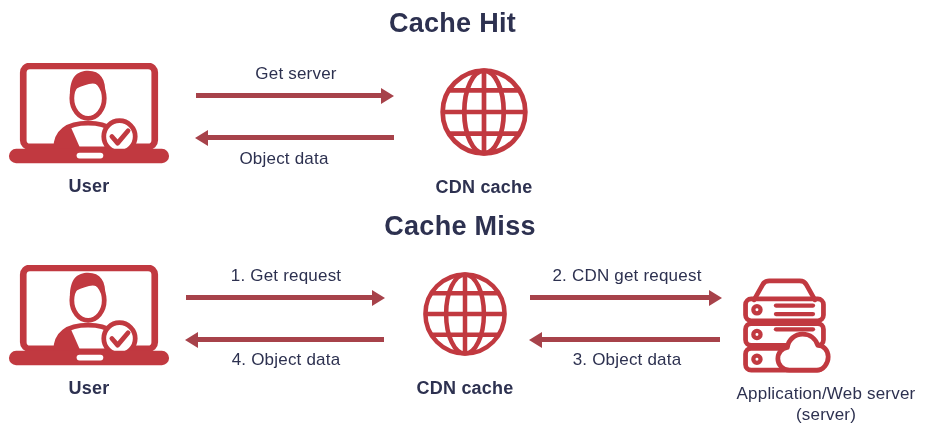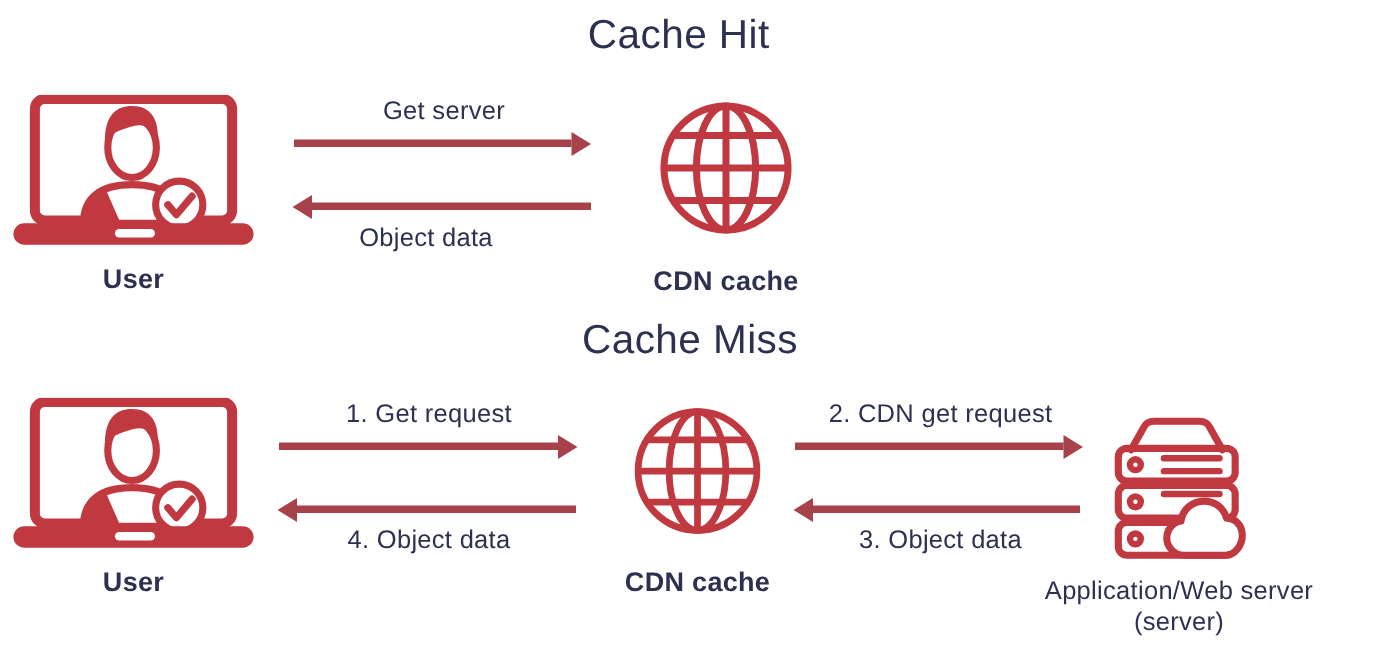--- a/index.html
+++ b/index.html
@@ -4,21 +4,21 @@
 <style>
   :root{
     --icon-red:#c13940;
     --arrow-red:#a7424a;
     --navy:#2d3150;
     --background:#ffffff;
   }
   html,body{margin:0;padding:0;background:var(--background);}
   body{font-family:"Liberation Sans","DejaVu Sans",sans-serif;color:var(--navy);}
   .canvas{position:relative;width:925px;height:436px;background:var(--background);overflow:hidden;}
-  .title{position:absolute;text-align:center;font-size:27px;font-weight:400;letter-spacing:.3px;color:var(--navy);}
+  .title{position:absolute;text-align:center;font-size:27px;font-weight:700;letter-spacing:.3px;color:var(--navy);}
   .node-label{position:absolute;text-align:center;font-size:18px;color:var(--navy);letter-spacing:.2px;font-weight:bold;}
   .flow-label{position:absolute;text-align:center;font-size:17px;color:var(--navy);letter-spacing:.2px;}
   .origin-label{position:absolute;text-align:center;font-size:17px;line-height:21px;color:var(--navy);letter-spacing:.2px;}
   .icon{position:absolute;color:var(--icon-red);}
   .arrow{position:absolute;height:5px;background:var(--arrow-red);}
   .arrow.right::after{
     content:"";position:absolute;right:-13px;top:calc(50% - 8px);
     border-left:13px solid var(--arrow-red);
     border-top:8px solid transparent;border-bottom:8px solid transparent;
   }
@@ -112,18 +112,18 @@
 
   <div class="flow-label" style="left:527px;top:266px;width:200px">2. CDN get request</div>
   <div class="arrow right" style="left:530px;top:295px;width:179px"></div>
 
   <div class="arrow left" style="left:542px;top:337px;width:178px"></div>
   <div class="flow-label" style="left:527px;top:350px;width:200px">3. Object data</div>
 
   <svg class="icon" style="left:737px;top:277px;width:95px;height:97px" viewBox="0 0 100 102">
       <use href="#sym-server-cloud"></use>
     </svg>
-  <div class="origin-label" style="left:686px;top:383px;width:200px">
+  <div class="origin-label" style="left:726px;top:383px;width:200px">
     <div>Application/Web server</div>
     <div>(server)</div>
   </div>
 
 </div>
 
 </body></html>

